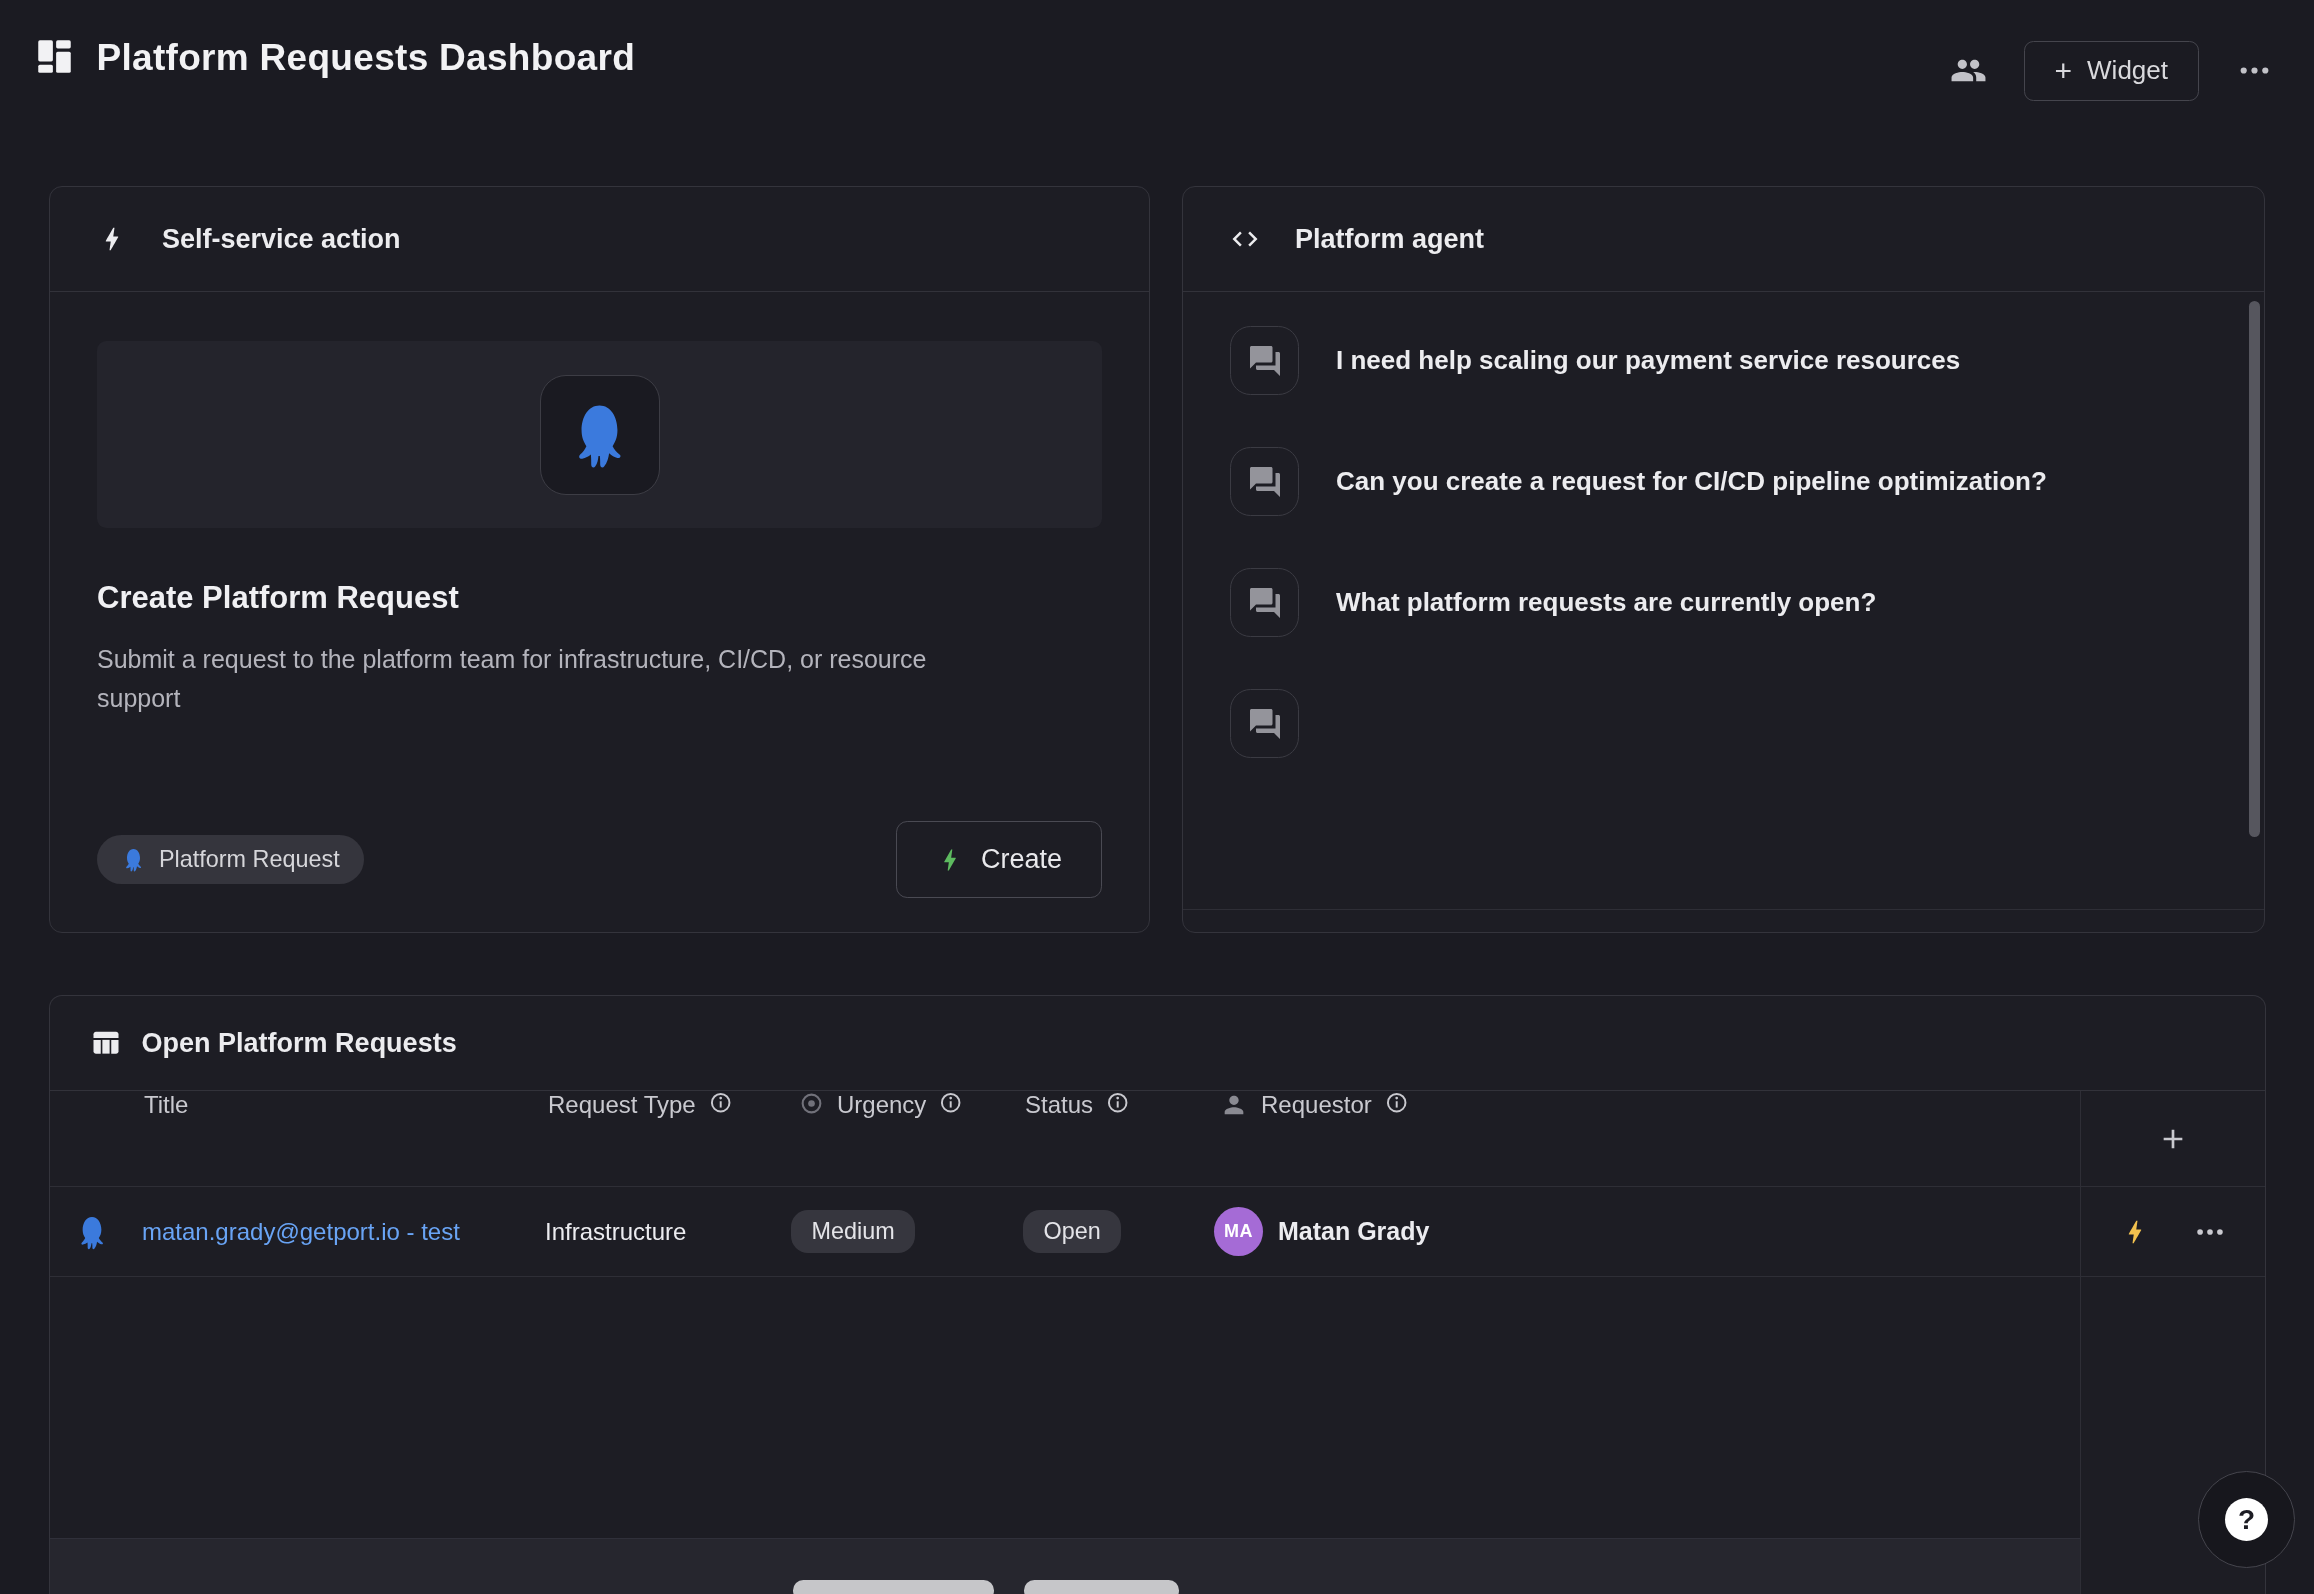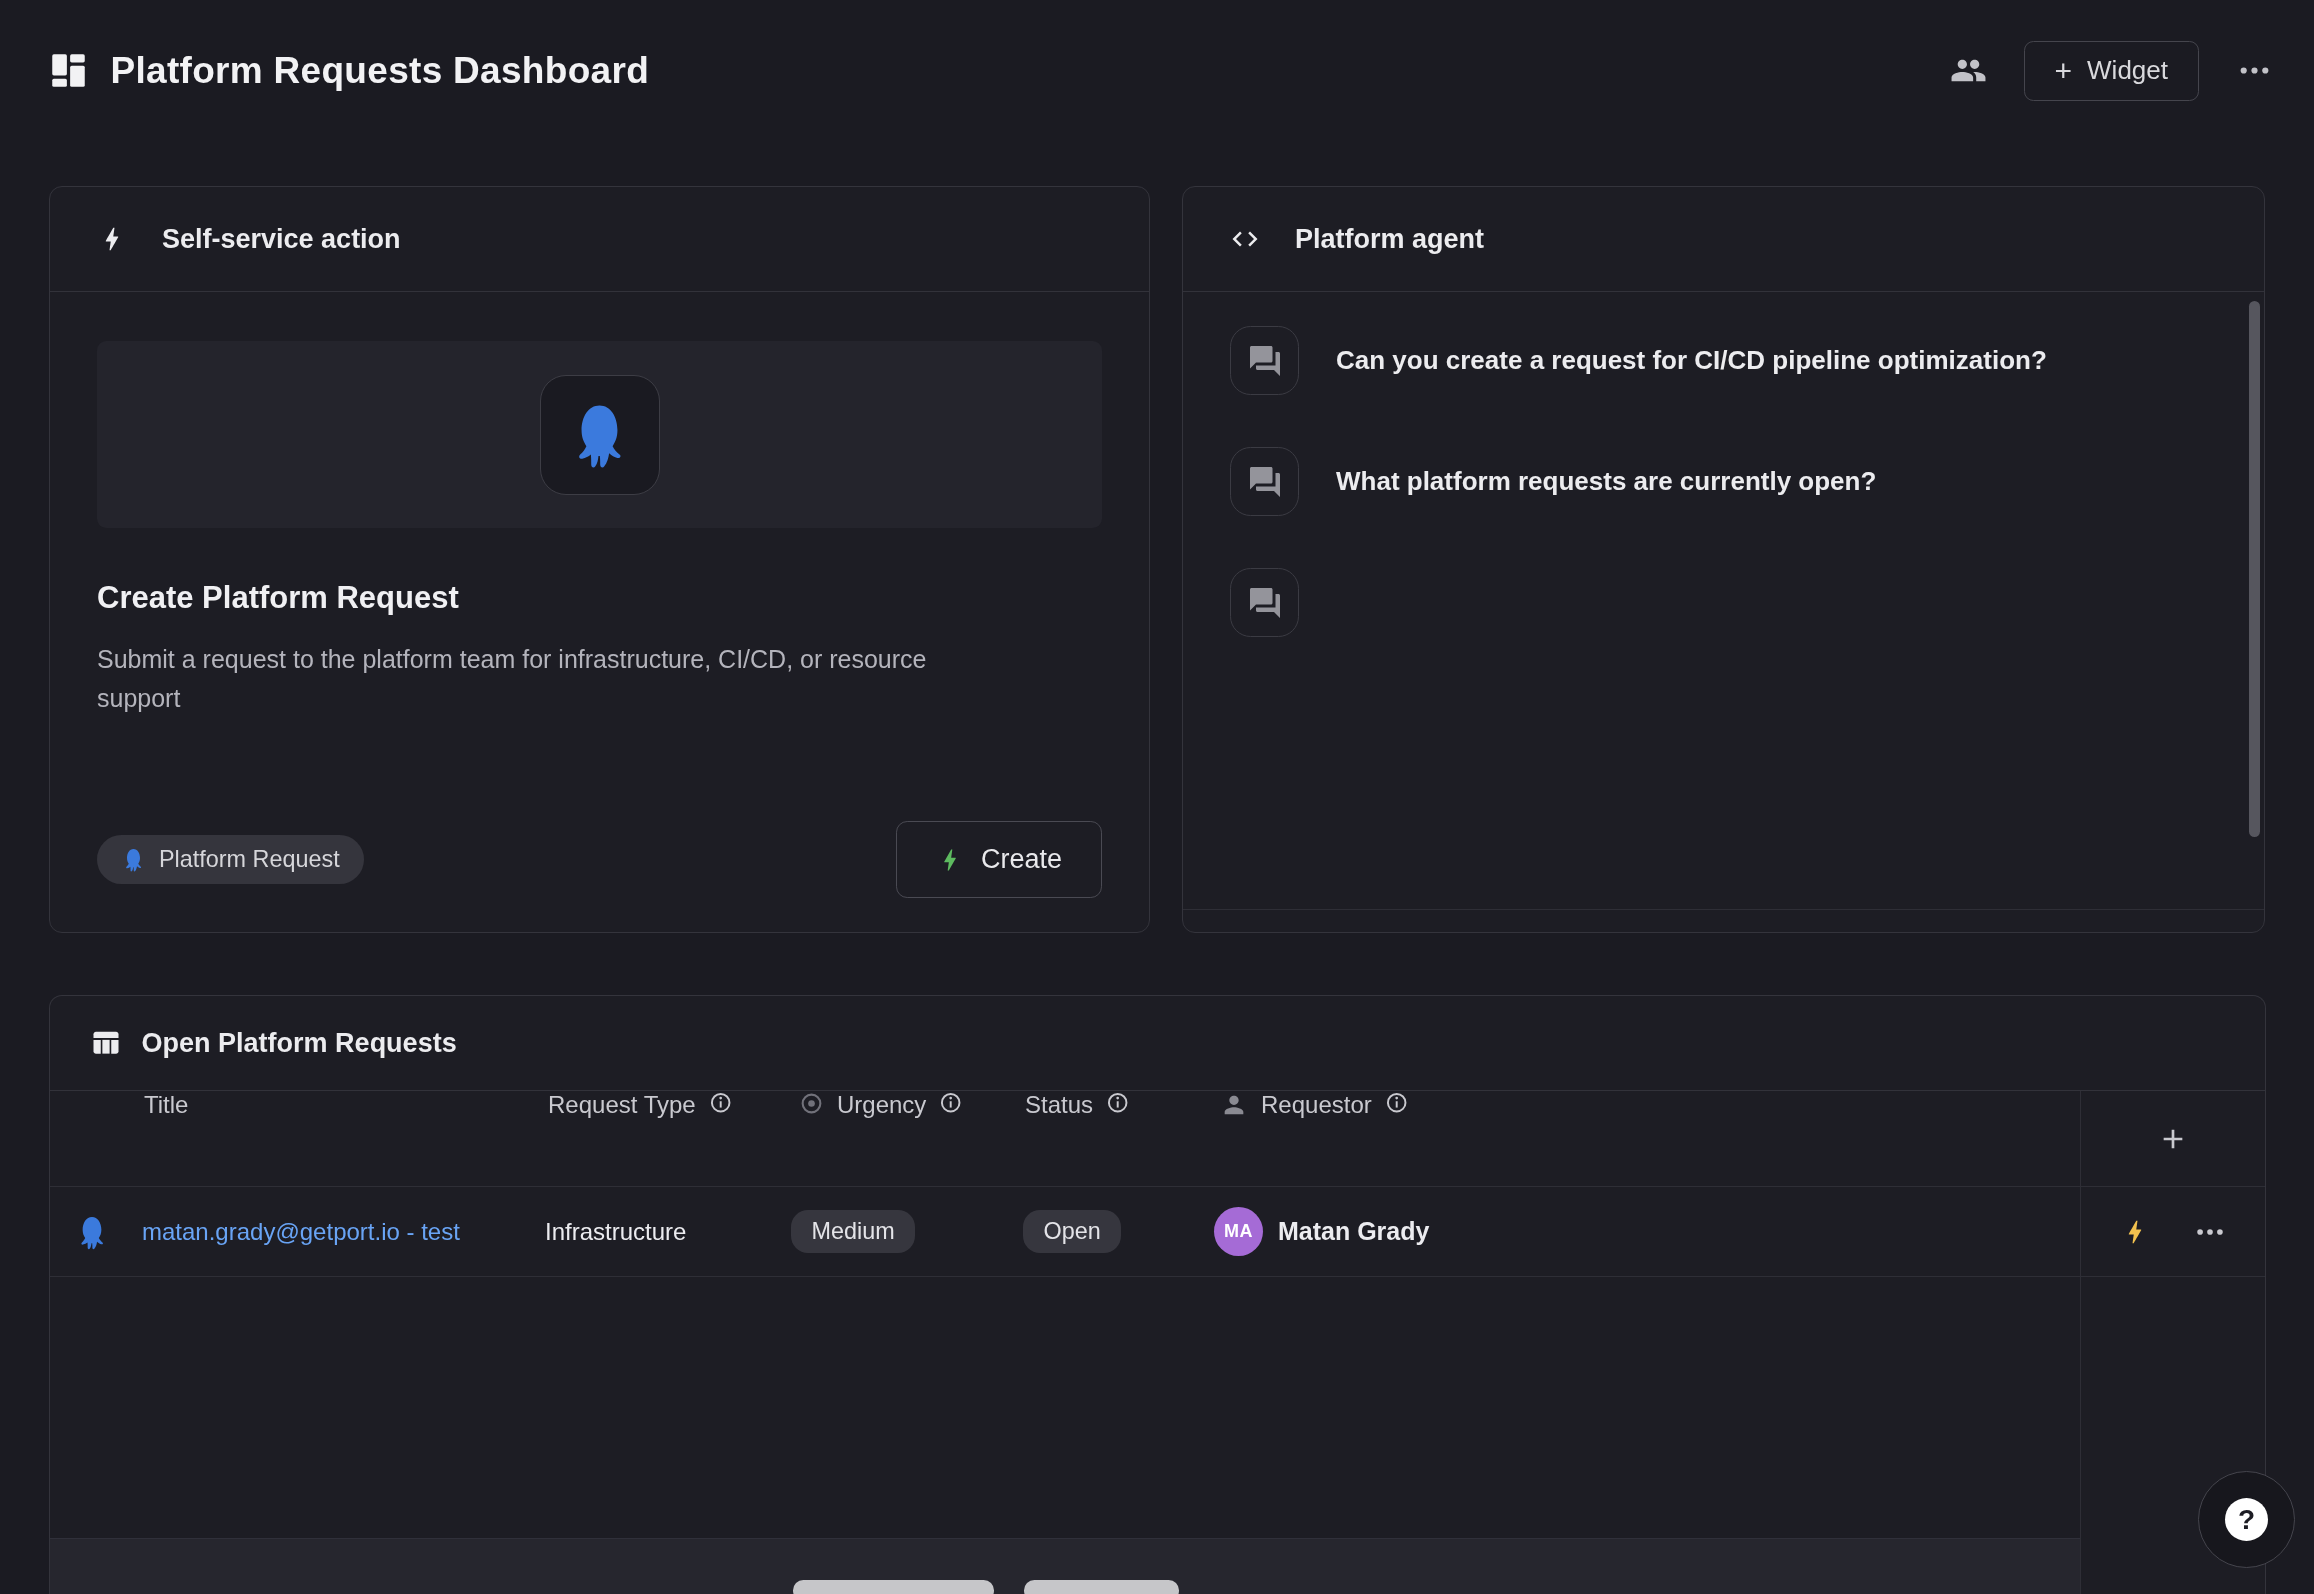--- a/index.html
+++ b/index.html
@@ -6,21 +6,21 @@
   html,body { width:2314px; height:1595px; }
   body {
     position:relative; overflow:hidden;
     background:#1b1b22;
     font-family:"Liberation Sans", sans-serif;
     color:#ececef;
   }
   svg { display:block; }
 
   
-  .app-header { position:absolute; left:49px; top:37px; right:41px; height:67px; display:flex; align-items:center; }
+  .app-header { position:absolute; left:35px; top:37px; right:41px; height:67px; display:flex; }
   .logo-icon { width:39px; height:39px; color:#f2f2f4; }
   .page-title { margin-left:22.5px; font-size:37px; font-weight:700; color:#f2f2f4; letter-spacing:0.3px; }
   .header-right { margin-left:auto; display:flex; align-items:center; gap:37px; }
   .people-icon { width:37px; height:37px; color:#c2c2c8; cursor:pointer; }
   .widget-btn { display:flex; align-items:center; gap:15px; height:60px; padding:0 30px;
     background:transparent; border:1.4px solid #45454d; border-radius:9.4px;
     color:#d9d9dd; font-size:26px; font-family:inherit; cursor:pointer; }
   .widget-plus { font-size:30px; font-weight:400; line-height:1; color:#d9d9dd; }
   .dots-icon { width:37px; height:37px; color:#c2c2c8; cursor:pointer; }
 
@@ -173,20 +173,29 @@
     <span>Platform agent</span>
   </div>
   <div class="agent-body">
     <div class="agent-item">
       <span class="chat-btn">
         <svg viewBox="0 0 24 24" fill="currentColor">
             <path d="M17 12V3c0-.55-.45-1-1-1H3c-.55 0-1 .45-1 1v14l4-4h10c.55 0 1-.45 1-1z"></path>
             <path d="M21 6h-2v9H6v2c0 .55.45 1 1 1h11l4 4V7c0-.55-.45-1-1-1z"></path>
           </svg>
       </span>
+      <span class="agent-label">I need help scaling our payment service resources</span>
+    </div>
+    <div class="agent-item">
+      <span class="chat-btn">
+        <svg viewBox="0 0 24 24" fill="currentColor">
+            <path d="M17 12V3c0-.55-.45-1-1-1H3c-.55 0-1 .45-1 1v14l4-4h10c.55 0 1-.45 1-1z"></path>
+            <path d="M21 6h-2v9H6v2c0 .55.45 1 1 1h11l4 4V7c0-.55-.45-1-1-1z"></path>
+          </svg>
+      </span>
       <span class="agent-label">Can you create a request for CI/CD pipeline optimization?</span>
     </div>
     <div class="agent-item">
       <span class="chat-btn">
         <svg viewBox="0 0 24 24" fill="currentColor">
             <path d="M17 12V3c0-.55-.45-1-1-1H3c-.55 0-1 .45-1 1v14l4-4h10c.55 0 1-.45 1-1z"></path>
             <path d="M21 6h-2v9H6v2c0 .55.45 1 1 1h11l4 4V7c0-.55-.45-1-1-1z"></path>
           </svg>
       </span>
       <span class="agent-label">What platform requests are currently open?</span>

